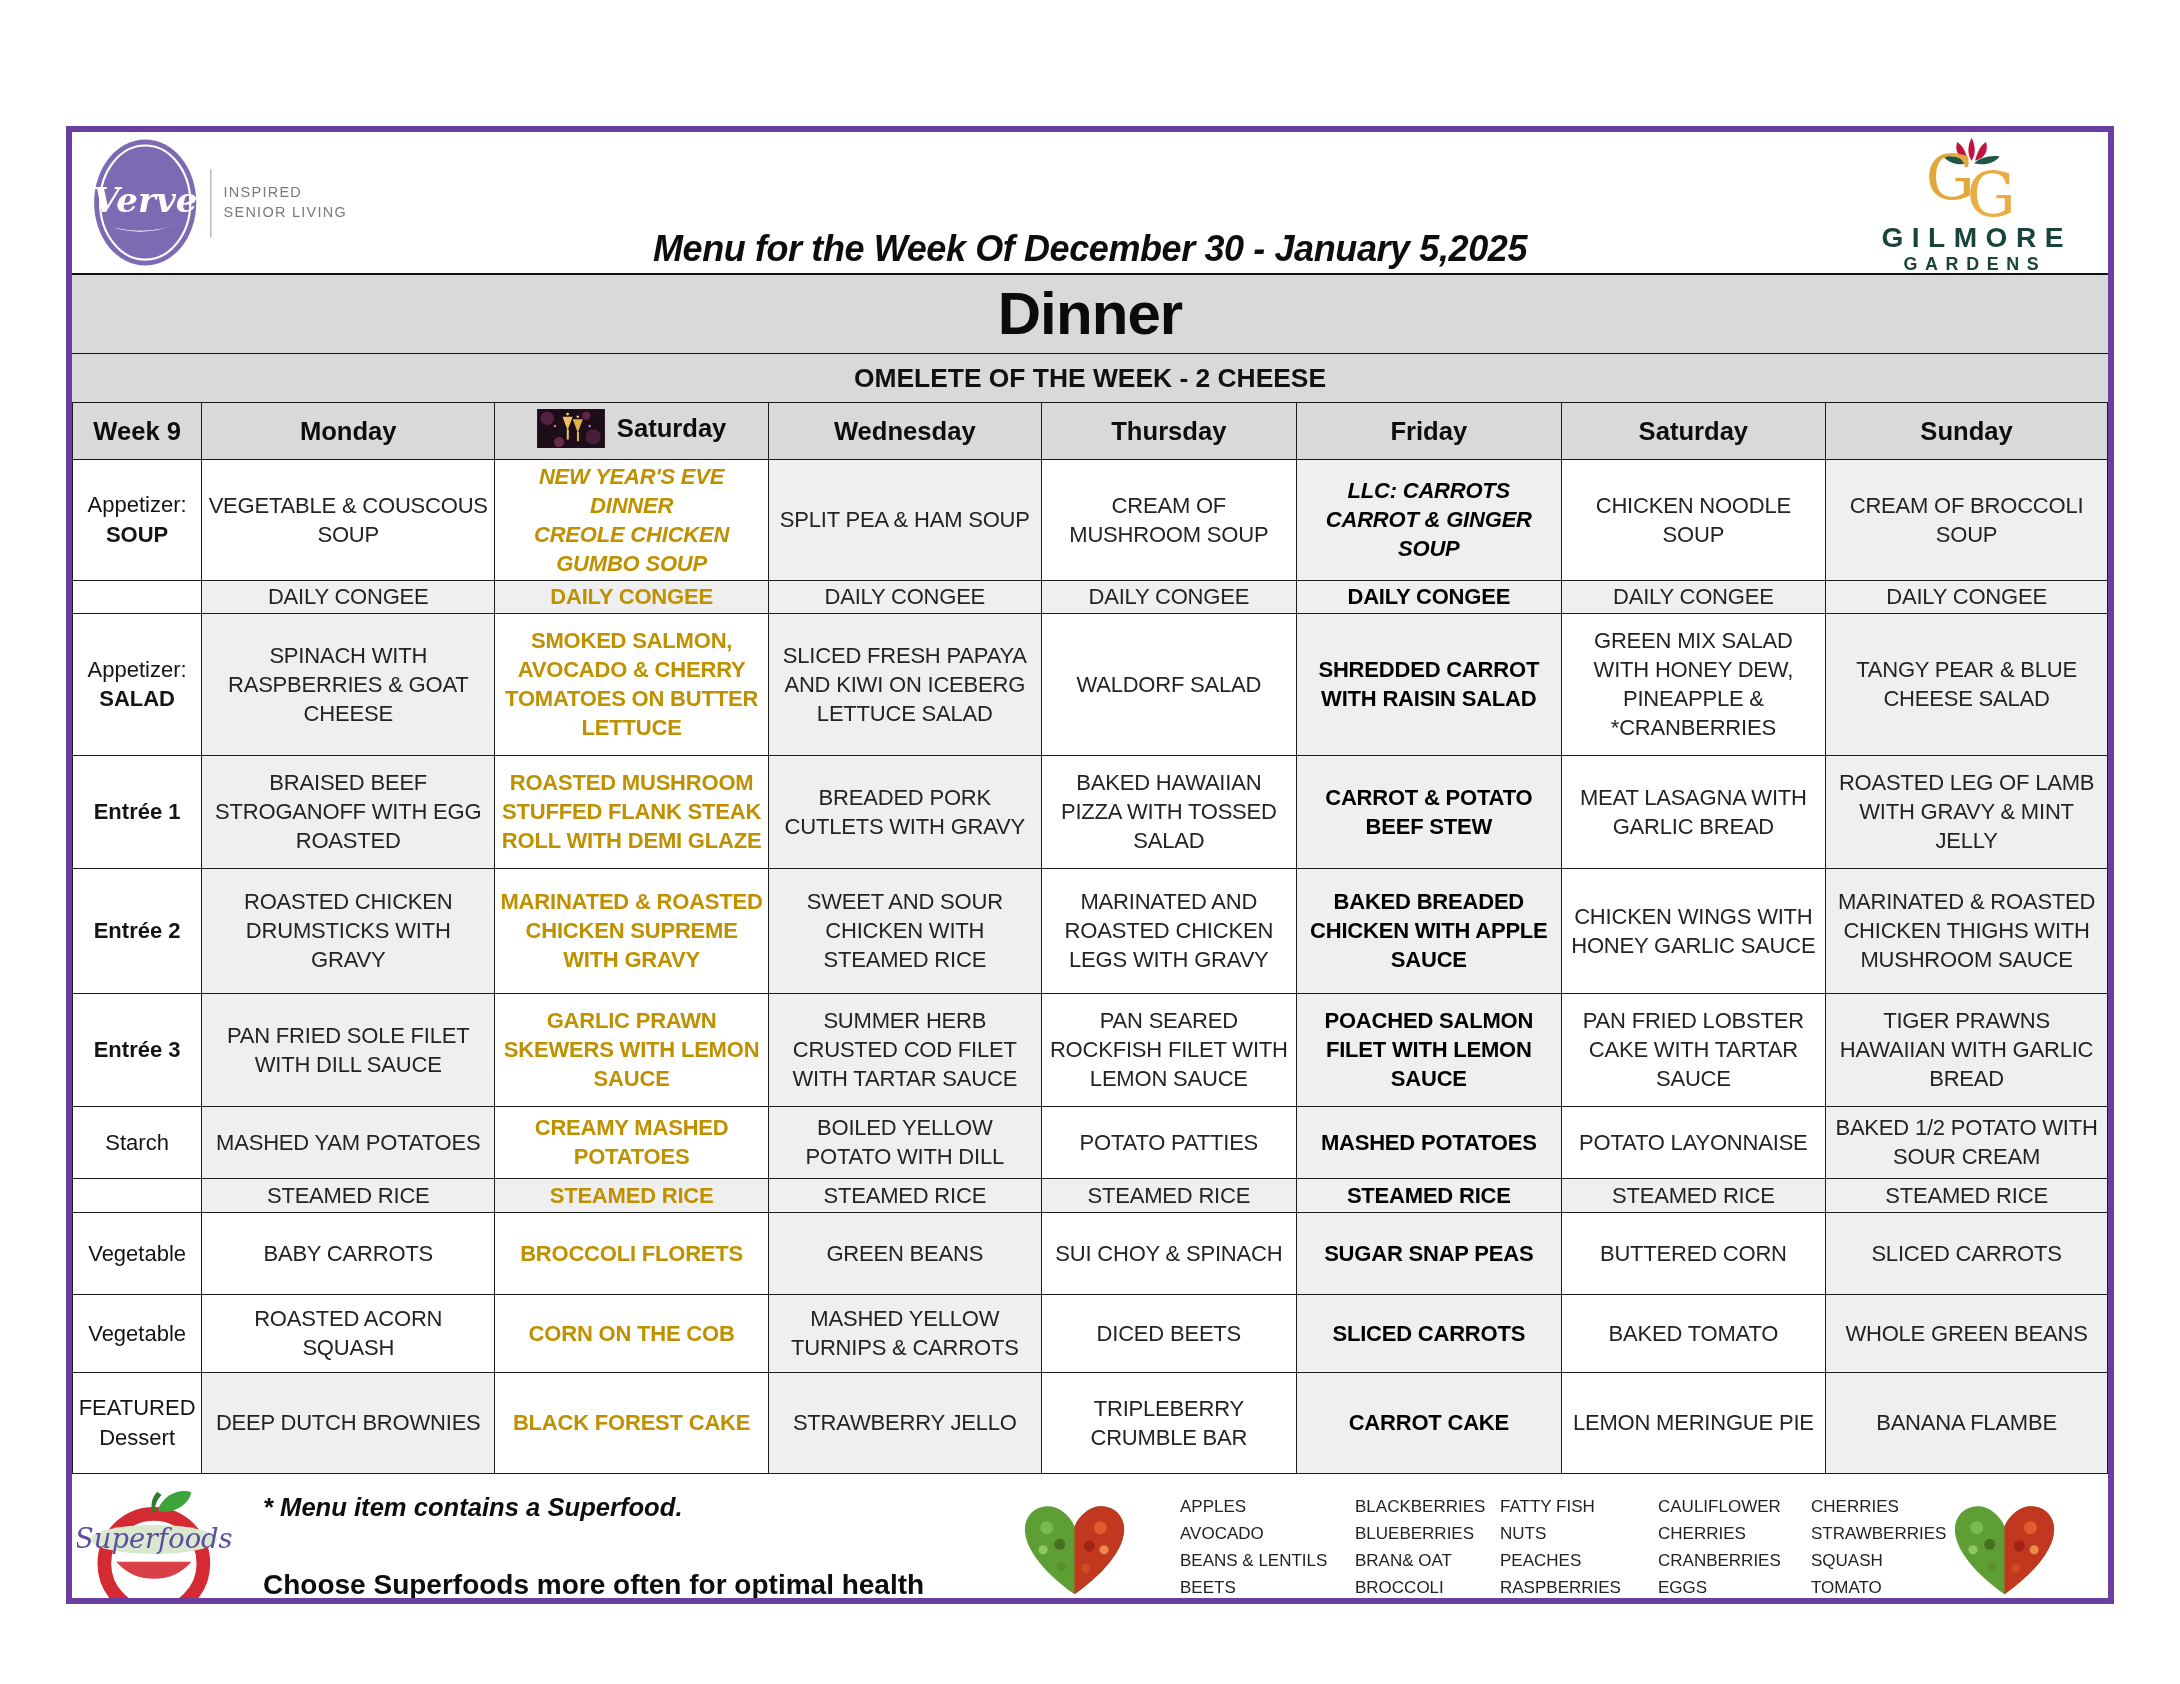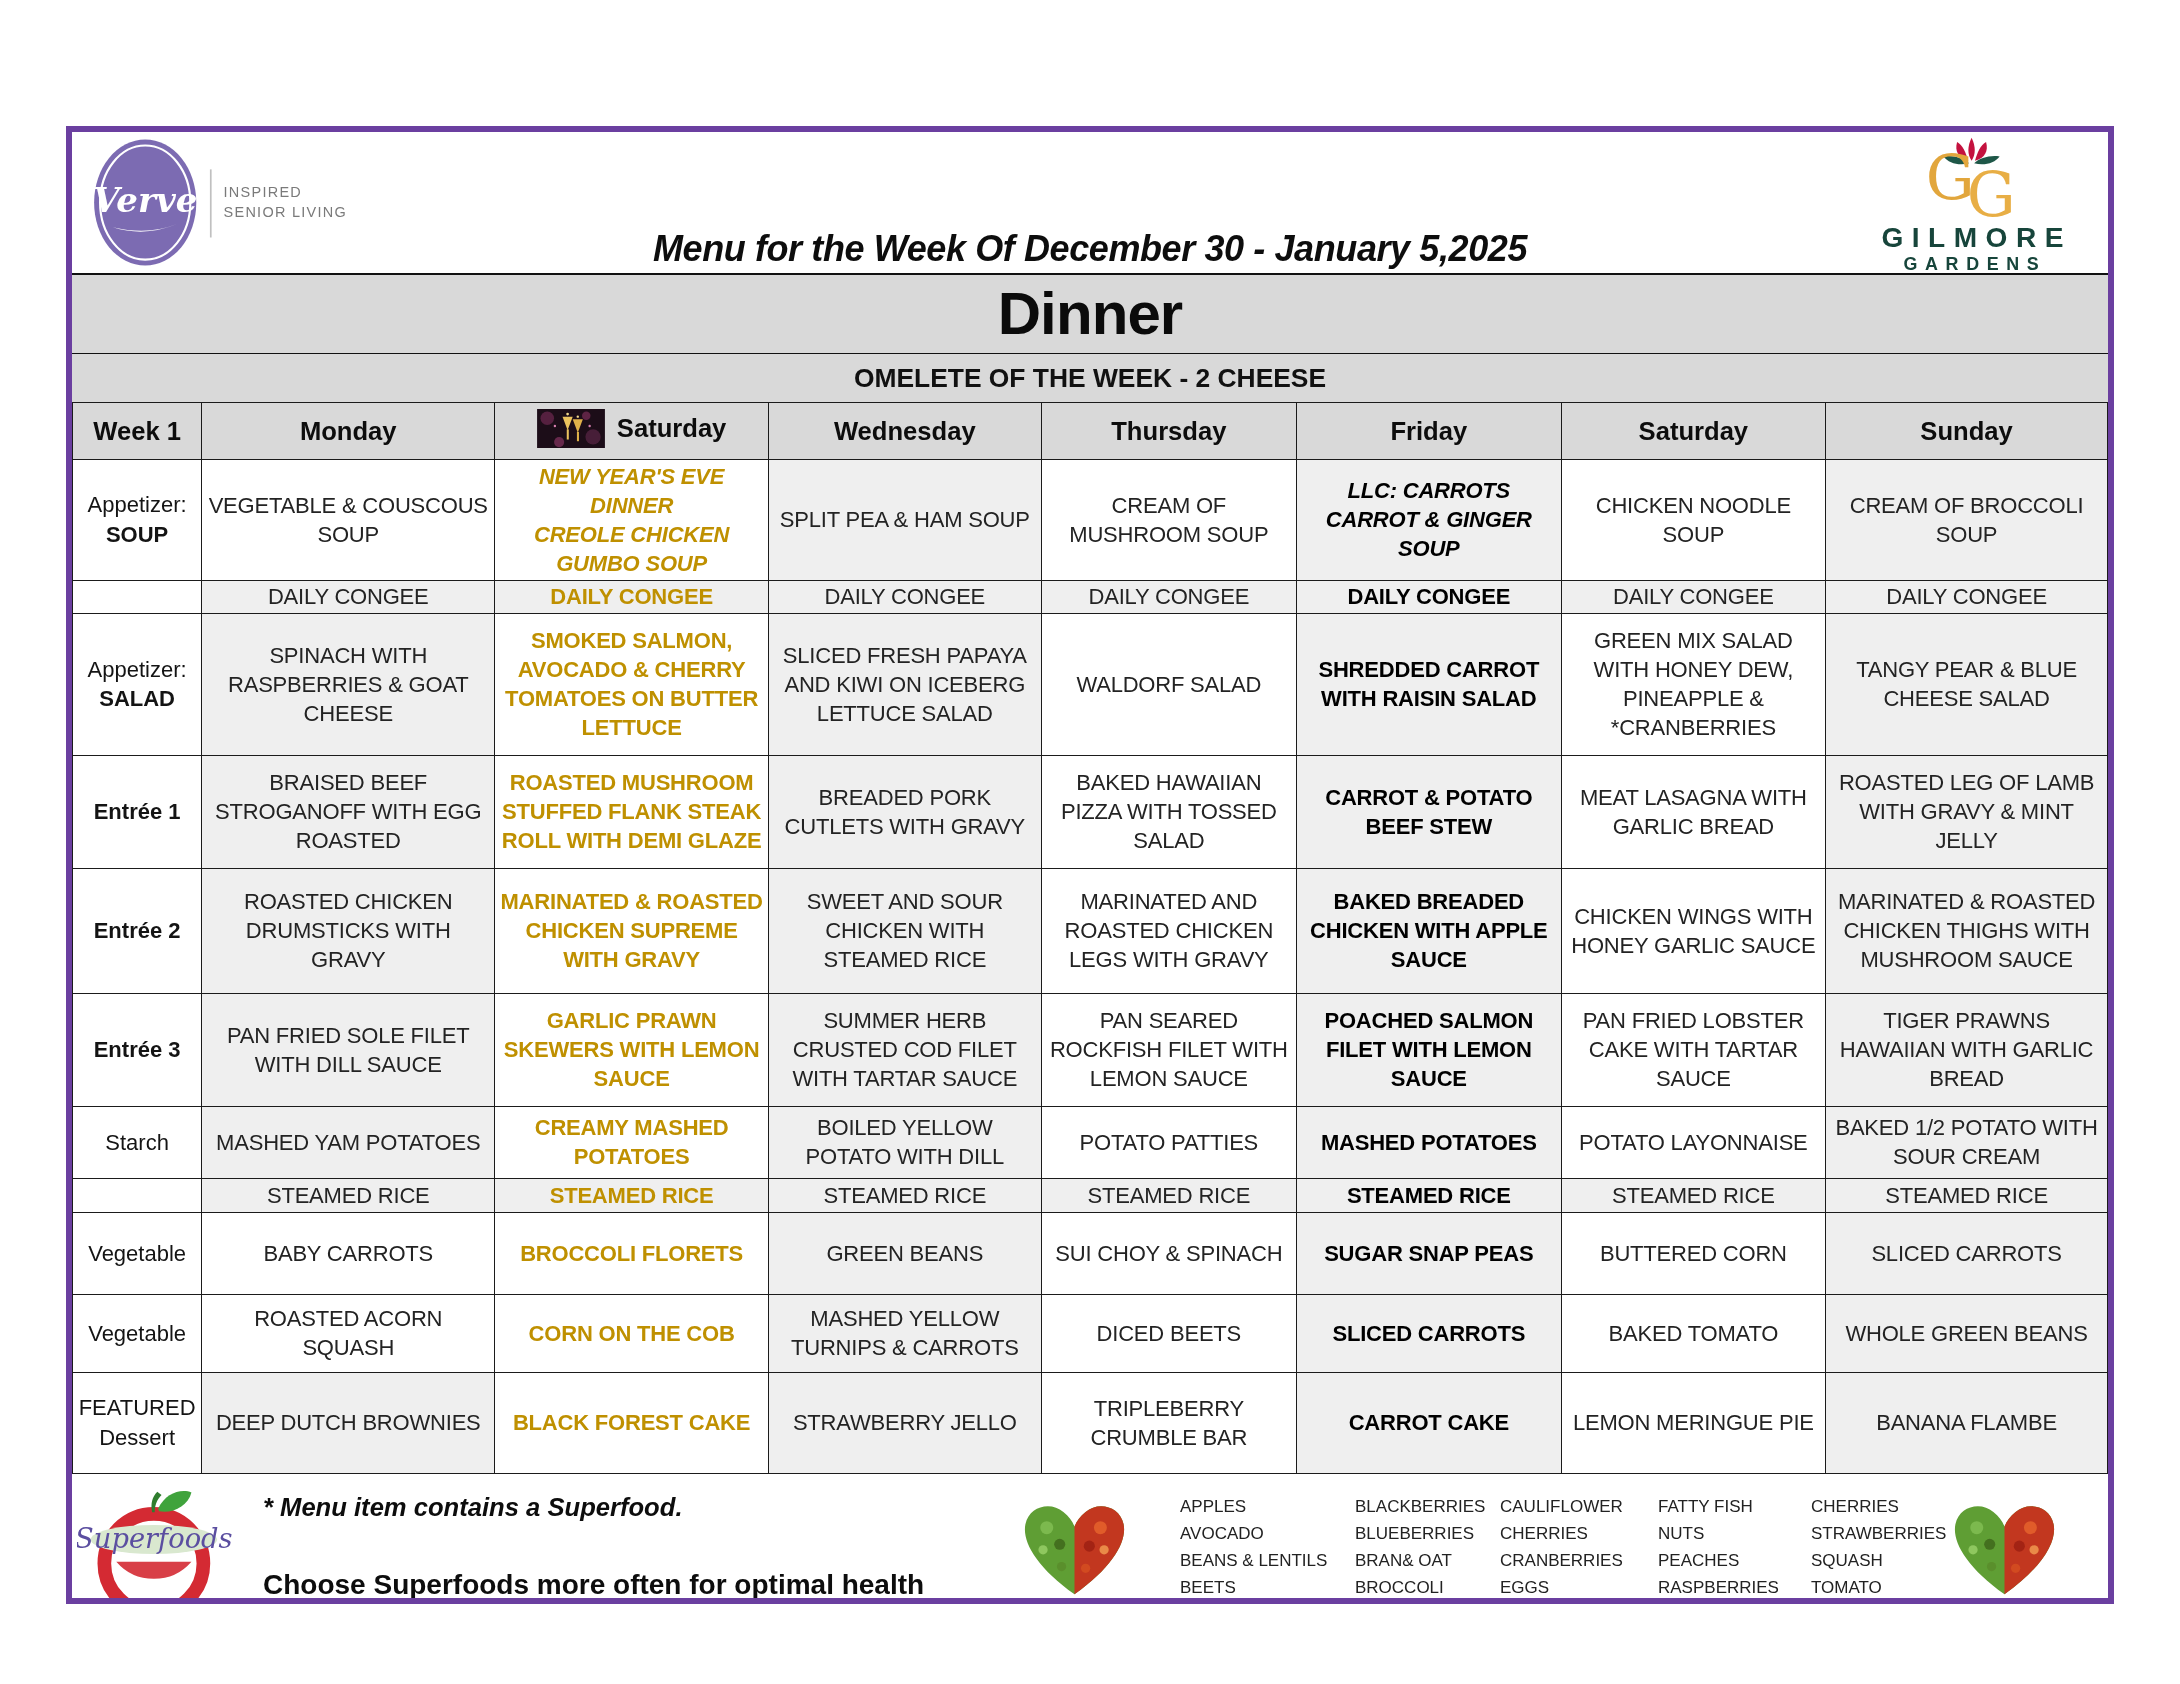--- a/index.html
+++ b/index.html
@@ -97,21 +97,21 @@
           <col style="width:14.4%">
           <col style="width:13.45%">
         <col style="width:13.4%">
           <col style="width:12.55%">
           <col style="width:13.0%">
         <col style="width:13.0%">
           <col style="width:13.85%">
       </colgroup>
       <thead>
         <tr id="days-row">
-          <th class="week-cell">Week 1</th>
+          <th class="week-cell">Week 9</th>
         <th class="day-cell">Monday</th>
             <th class="day-cell"><span class="day-inner">
                 <svg width="68" height="39" viewBox="0 0 80 46">
     <rect width="80" height="46" fill="#1c0d18"></rect>
     <circle cx="12" cy="11" r="8" fill="#55203f"></circle>
     <circle cx="66" cy="33" r="9" fill="#471e38"></circle>
     <circle cx="26" cy="39" r="6" fill="#66284b"></circle>
     <circle cx="58" cy="8" r="5" fill="#5e2444"></circle>
     <polygon points="30,9 42,9 36,25" fill="#ecc35e"></polygon>
     <polygon points="42,12 54,12 48,28" fill="#e0b14a"></polygon>
@@ -312,30 +312,30 @@
             <li>BEANS &amp; LENTILS</li>
             <li>BEETS</li>
           </ul>
           <ul class="sf-col">
             <li>BLACKBERRIES</li>
             <li>BLUEBERRIES</li>
             <li>BRAN&amp; OAT</li>
             <li>BROCCOLI</li>
           </ul>
           <ul class="sf-col">
+            <li>FATTY FISH</li>
+            <li>NUTS</li>
+            <li>PEACHES</li>
+            <li>RASPBERRIES</li>
+          </ul>
+          <ul class="sf-col">
             <li>CAULIFLOWER</li>
             <li>CHERRIES</li>
             <li>CRANBERRIES</li>
             <li>EGGS</li>
-          </ul>
-          <ul class="sf-col">
-            <li>FATTY FISH</li>
-            <li>NUTS</li>
-            <li>PEACHES</li>
-            <li>RASPBERRIES</li>
           </ul>
           <ul class="sf-col">
             <li>CHERRIES</li>
             <li>STRAWBERRIES</li>
             <li>SQUASH</li>
             <li>TOMATO</li>
           </ul>
         </div>
 
       <div class="heart-img heart-2">

